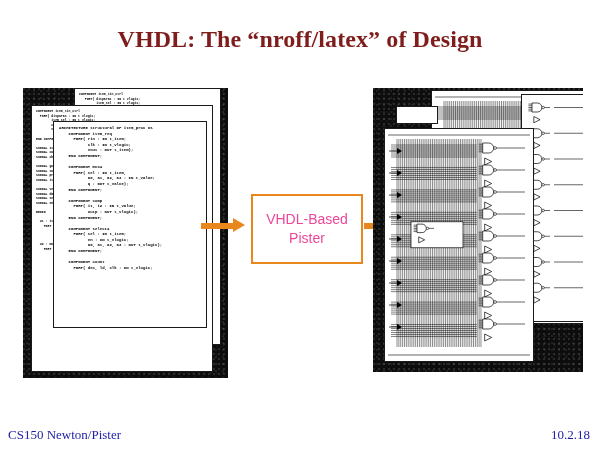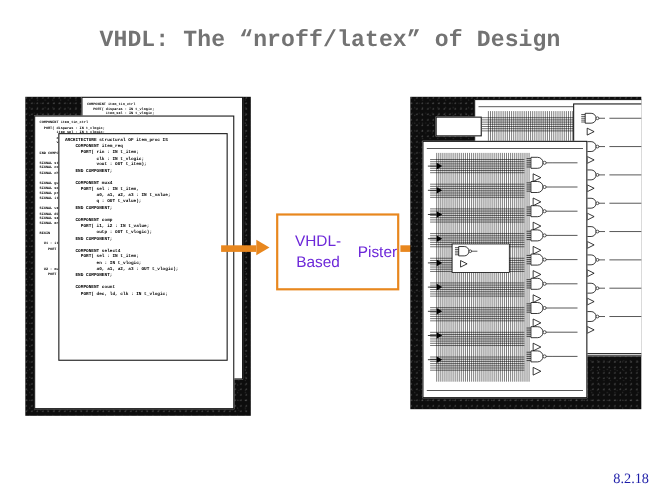--- a/index.html
+++ b/index.html
@@ -16,25 +16,25 @@
     font-family: "Liberation Sans", sans-serif;
   }
 
   
   #slide-title {
     position: absolute;
     left: 0;
     top: 26px;
     width: 600px;
     text-align: center;
-    font-family: Liberation Mono, monospace;
+    font-family: Liberation Serif, serif;
     font-weight: bold;
-    font-size: 21px;
+    font-size: 24px;
     letter-spacing: 0.1px;
-    color: #737373;
+    color: #7f1d1d;
     white-space: nowrap;
   }
 
   
   .photo-frame {
     position: absolute;
     background-color: #0d0d0d;
     background-image:
       radial-gradient(circle at 1px 1px, rgba(255,255,255,0.20) 0.6px, transparent 0.9px),
       radial-gradient(circle at 4px 3px, rgba(255,255,255,0.13) 0.6px, transparent 0.9px),
@@ -92,24 +92,24 @@
   
   #center-box {
     position: absolute;
     left: 251px;
     top: 194px;
     width: 108px;
     height: 66px;
     border: 2px solid #e8871e;
     background: #ffffff;
     display: flex;
-    flex-direction: row;
+    flex-direction: column;
     align-items: center;
     justify-content: center;
-    color: #6d28d9;
+    color: #ec4899;
     font-family: "Liberation Sans", sans-serif;
     font-size: 14px;
     line-height: 19px;
     text-align: center;
   }
 
   
   .footer-text {
     position: absolute;
     font-family: "Liberation Serif", serif;
@@ -700,15 +700,16 @@
           <line x1="28.6" y1="97.755" x2="32" y2="97.755" stroke="#000" stroke-width="0.6"></line>
           <line x1="28.6" y1="99.36999999999999" x2="32" y2="99.36999999999999" stroke="#000" stroke-width="0.6"></line>
           <line x1="28.6" y1="100.98499999999999" x2="32" y2="100.98499999999999" stroke="#000" stroke-width="0.6"></line>
           <line x1="28.6" y1="102.6" x2="32" y2="102.6" stroke="#000" stroke-width="0.6"></line>
           <line x1="43.730000000000004" y1="99.36999999999999" x2="49" y2="99.36999999999999" stroke="#000" stroke-width="0.6"></line>
           <path d="M33.7,107.86999999999999 l5.95,2.975 l-5.95,2.975 z" fill="#fff" stroke="#000" stroke-width="0.7"></path>
         </svg>
     </div>
   </div>
 
-  <div class="footer-text" id="footer-right">8.2.18</div>
+  <div class="footer-text" id="footer-left">CS150 Newton/Pister</div>
+  <div class="footer-text" id="footer-right">10.2.18</div>
 
 </div>
 
 </body></html>

